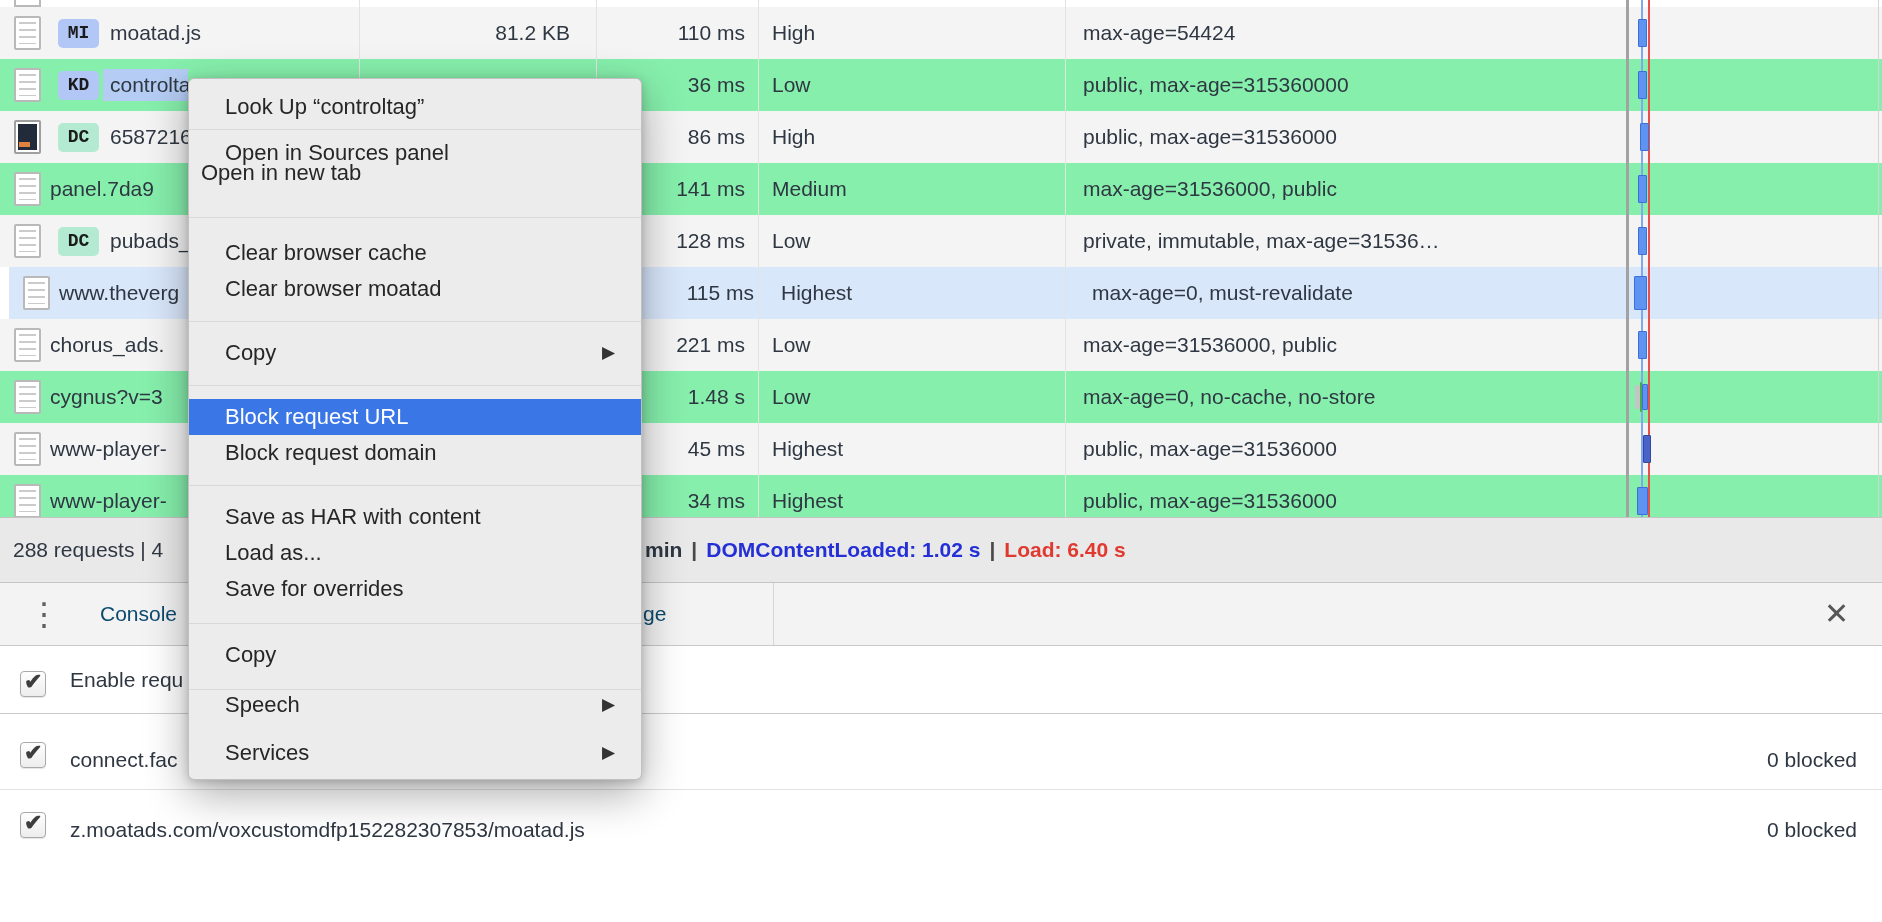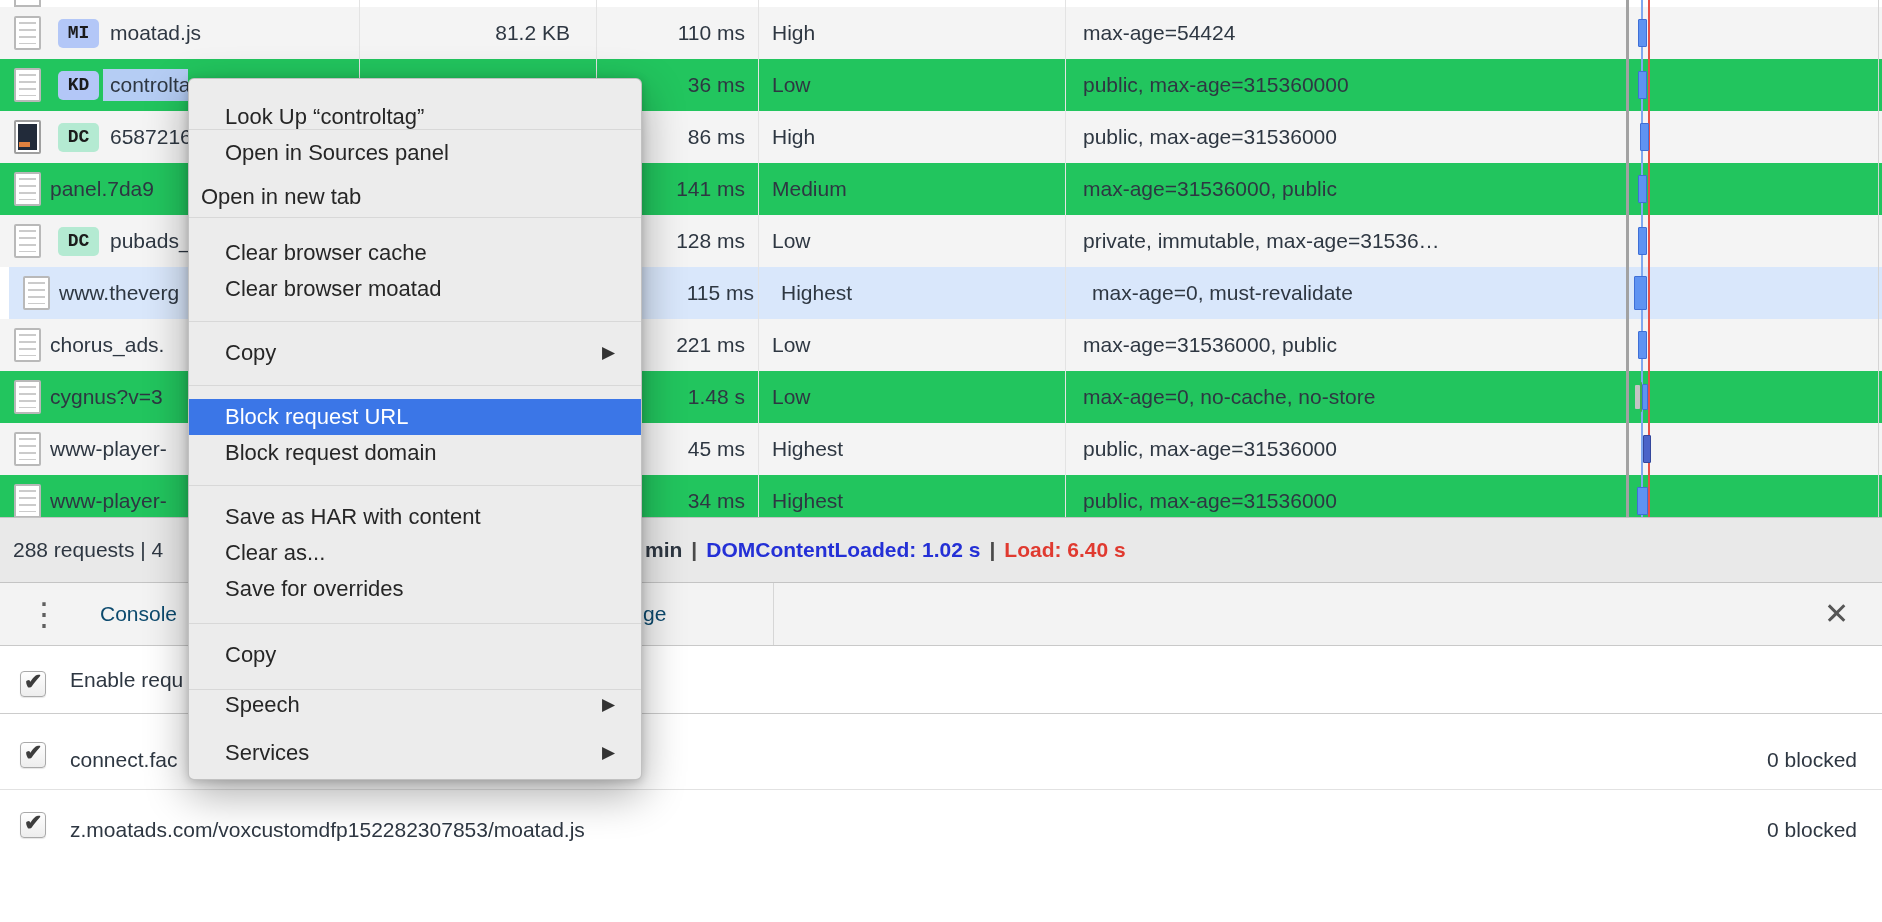--- a/index.html
+++ b/index.html
@@ -19,21 +19,21 @@
     --bar-green:#3fae52;
     --line-blue:#7fa8f0;
     --line-red:#e65048;
   }
   html,body{margin:0;padding:0;background:#fff;}
   .stage{position:relative;width:1882px;height:922px;background:#fff;overflow:hidden;
          font-family:"Liberation Sans",sans-serif;color:var(--text);}
 
   
   .table{position:absolute;left:0;top:0;width:1882px;height:517px;overflow:hidden;background:#fff;}
-  .net-row{position:absolute;left:0;width:1882px;height:52px;background:#22c55e;}
+  .net-row{position:absolute;left:0;width:1882px;height:52px;background:#86efac;}
   .net-row.stripe{background:var(--row-stripe);}
   .net-row.selected{background:var(--row-selected);}
   .cell{position:absolute;top:0;height:52px;line-height:52px;font-size:21px;white-space:nowrap;color:var(--text);}
   .cell.name{left:110px;z-index:2;}
   .cell.name.nobadge{left:50px;}
   .cell.size{left:359px;width:224px;text-align:right;padding-right:13px;box-sizing:border-box;}
   .cell.time{left:596px;width:162px;text-align:right;padding-right:13px;box-sizing:border-box;}
   .cell.priority{left:772px;}
   .cell.cache{left:1083px;width:540px;overflow:hidden;}
   .doc-icon{position:absolute;left:14px;top:9px;width:23px;height:30px;background:#fff;
@@ -245,35 +245,35 @@
         </div>
         <div class="blocked-row" style="top: 154px;">
           <span class="mac-checkbox"></span>
           <span class="blocked-url">z.moatads.com/voxcustomdfp152282307853/moatad.js</span>
           <span class="blocked-count">0 blocked</span>
         </div>
       </div>
   </div>
 
   <div class="context-menu" id="context-menu">
-      <div class="menu-item" style="top: 10px; margin-top: 10px;">Look Up “controltag”</div>
+      <div class="menu-item" style="top: 10px;">Look Up “controltag”</div>
       <div class="menu-sep" style="top: 50px;"></div>
       <div class="menu-item" style="top: 56px;">Open in Sources panel</div>
-      <div class="menu-item" style="top: 100px; padding-left: 12px;">Open in new tab</div>
+      <div class="menu-item" style="top: 76px; padding-left: 12px;">Open in new tab</div>
       <div class="menu-sep" style="top: 138px;"></div>
       <div class="menu-item" style="top: 156px;">Clear browser cache</div>
       <div class="menu-item" style="top: 192px;">Clear browser moatad</div>
       <div class="menu-sep" style="top: 242px;"></div>
       <div class="menu-item" style="top: 256px;">Copy<span class="menu-arrow">▶</span></div>
       <div class="menu-sep" style="top: 306px;"></div>
       <div class="menu-item selected" style="top: 320px;">Block request URL</div>
       <div class="menu-item" style="top: 356px;">Block request domain</div>
       <div class="menu-sep" style="top: 406px;"></div>
       <div class="menu-item" style="top: 420px;">Save as HAR with content</div>
-      <div class="menu-item" style="top: 456px;">Clear as...</div>
+      <div class="menu-item" style="top: 456px;">Load as...</div>
       <div class="menu-item" style="top: 492px;">Save for overrides</div>
       <div class="menu-sep" style="top: 544px;"></div>
       <div class="menu-item" style="top: 558px;">Copy</div>
       <div class="menu-sep" style="top: 610px;"></div>
       <div class="menu-item" style="top: 608px;">Speech<span class="menu-arrow">▶</span></div>
       <div class="menu-item" style="top: 656px;">Services<span class="menu-arrow">▶</span></div>
     </div>
 
 </div>
 

